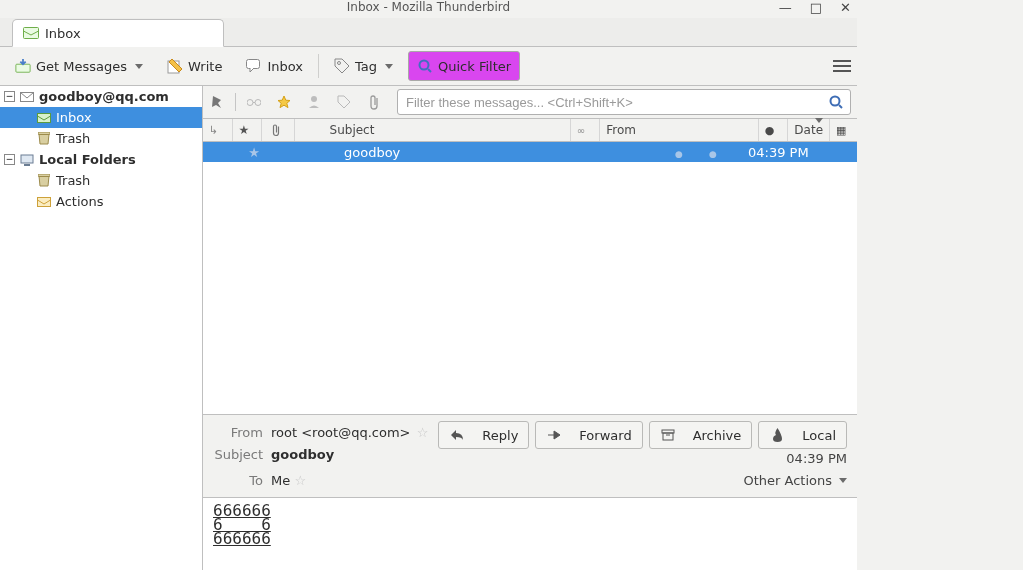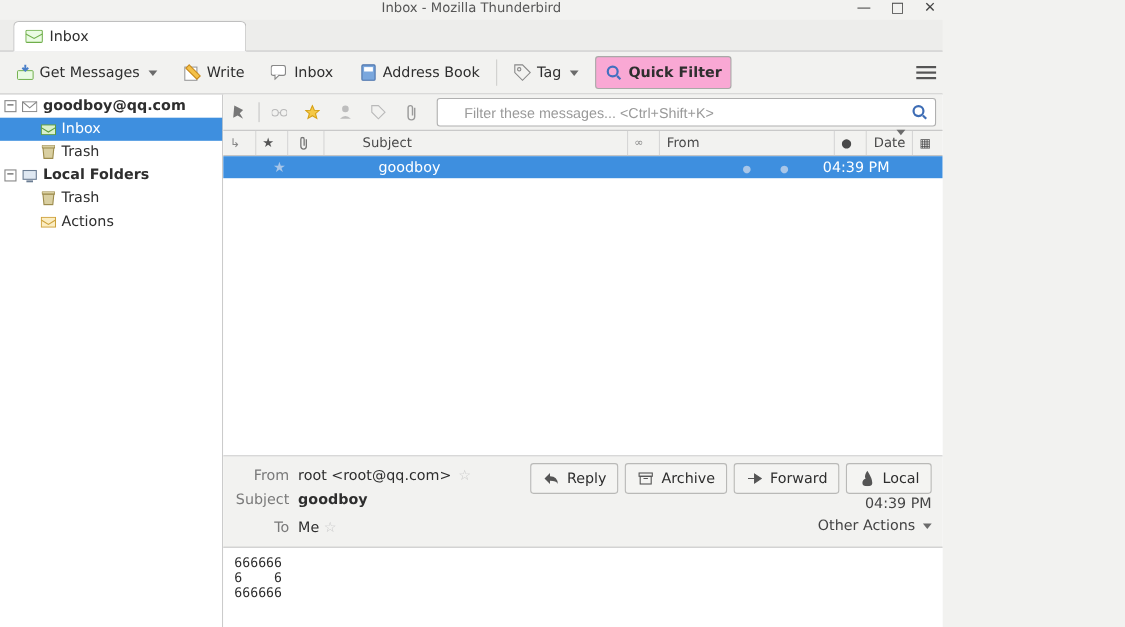--- a/index.html
+++ b/index.html
@@ -8,62 +8,62 @@
   .titlebar{height:18px;position:relative;color:#555;font-size:12px;}
   .titlebar-title{position:absolute;left:50%;transform:translateX(-50%);top:0;}
   .titlebar-buttons{position:absolute;right:6px;top:0;display:flex;gap:18px;font-size:13px;color:#444;}
   
   .tabstrip{height:28px;display:flex;align-items:flex-end;padding-left:12px;border-bottom:1px solid #bfbfbf;background:#ededeb;}
   .tab{height:26px;min-width:190px;background:#fff;border:1px solid #bfbfbf;border-bottom:1px solid #fff;border-top-left-radius:5px;border-top-right-radius:5px;display:flex;align-items:center;padding:0 10px;position:relative;top:1px;}
   .tab .ic{margin-right:6px;}
   
   .toolbar{height:38px;background:#f2f2f0;border-bottom:1px solid #bfbfbf;display:flex;align-items:center;padding:0 6px;gap:6px;}
   .tbtn{display:flex;align-items:center;height:28px;padding:0 8px;border-radius:3px;border:1px solid transparent;gap:5px;}
-  .tbtn.pressed{background:#f9a8d4;border:1px solid #a9a9a7;font-weight:bold;}
+  .tbtn.pressed{background:#d946ef;border:1px solid #a9a9a7;}
   .dropdown-caret{width:0;height:0;border-left:4px solid transparent;border-right:4px solid transparent;border-top:5px solid #6b6b6b;margin-left:3px;}
   .spacer{flex:1;}
   .menu-icon{width:18px;display:flex;flex-direction:column;gap:3px;}
   .menu-icon span{height:2px;background:#555;display:block;}
   
   .main{flex:1;display:flex;min-height:0;}
   .sidebar{width:202px;background:#fff;border-right:1px solid #bfbfbf;font-size:13px;}
   .tree-row{display:flex;align-items:center;height:21px;padding-left:4px;gap:4px;}
   .tree-row.bold{font-weight:bold;}
   .tree-row.selected{background:#3e8fdf;color:#fff;}
   .tree-row .indent1{width:28px;}
   .tree-exp{width:9px;height:9px;border:1px solid #888;font-size:9px;line-height:8px;text-align:center;color:#555;background:#fff;flex-shrink:0;}
   
   .right{flex:1;display:flex;flex-direction:column;min-width:0;background:#fff;}
   .filterbar{height:32px;border-bottom:1px solid #bfbfbf;background:#f2f2f0;display:flex;align-items:center;padding:0 6px;gap:10px;}
   .filterbar .iconset{display:flex;gap:14px;align-items:center;color:#999;}
   .vsep{width:1px;height:18px;background:#c5c5c5;}
   .searchbox{flex:1;max-width:440px;margin-left:auto;height:24px;border:1px solid #b0b0b0;border-radius:3px;background:#fff;display:flex;align-items:center;padding:0 6px;}
-  .searchbox input{flex:1;border:none;outline:none;font-size:13px;color:#333;margin-left:16px;}
+  .searchbox input{flex:1;border:none;outline:none;font-size:13px;color:#333;}
   .searchbox input::placeholder{color:#9a9a9a;}
   
   .colheaders{height:22px;border-bottom:1px solid #bfbfbf;display:flex;align-items:stretch;background:#f2f2f0;font-size:12px;color:#4a4a4a;}
   .ch{border-right:1px solid #d6d6d6;display:flex;align-items:center;padding:0 6px;position:relative;}
   .ch .sort{position:absolute;right:6px;}
   
   .msglist{flex:1;min-height:0;background:#fff;border-bottom:1px solid #bfbfbf;}
   .msgrow{height:20px;display:flex;align-items:center;font-size:13px;}
   .msgrow.selected{background:#3e8fdf;color:#fff;}
   .mc{padding:0 6px;overflow:hidden;white-space:nowrap;}
   
   .preview-header{background:#f2f2f0;border-bottom:1px solid #bfbfbf;padding:6px 10px 8px 10px;font-size:13px;}
   .ph-top{display:flex;align-items:flex-start;}
   .ph-fields{flex:1;}
   .ph-line{display:flex;align-items:center;min-height:22px;}
   .ph-label{width:50px;text-align:right;color:#7a7a7a;margin-right:8px;}
   .ph-actions{display:flex;gap:6px;}
-  .abtn{height:26px;border:1px solid #b9b9b7;border-radius:3px;background:#f4f4f2;display:flex;align-items:center;padding:0 10px;gap:6px;font-size:13px;}
-  .ph-bottom{display:flex;justify-content:space-between;align-items:flex-start;margin-top:2px;}
+  .abtn{height:26px;border:1px solid #b9b9b7;border-radius:3px;background:#f4f4f2;display:flex;align-items:center;padding:0 10px;gap:17px;font-size:13px;}
+  .ph-bottom{display:flex;justify-content:space-between;align-items:center;margin-top:2px;}
   .other-actions{display:flex;align-items:center;gap:4px;color:#444;}
   
-  .msgbody{background:#fff;padding:6px 10px;font-family:"DejaVu Sans Mono","Courier New",monospace;font-size:12px;white-space:pre;line-height:14px;min-height:60px;}
+  .msgbody{background:#fff;padding:6px 10px;font-family:"DejaVu Sans Mono","Courier New",monospace;font-size:16px;white-space:pre;line-height:14px;min-height:60px;text-decoration:underline;}
   
   .ic{display:inline-flex;align-items:center;justify-content:center;width:16px;height:16px;}
   svg{display:block;}
 </style>
 </head>
 <body>
 
 <div class="window">
 
   <div class="titlebar">
@@ -108,29 +108,20 @@
       <span>Write</span>
     </div>
     <div class="tbtn">
       <span class="ic">
         <svg width="16" height="14" viewBox="0 0 16 14">
             <rect x="0.5" y="0.5" width="13" height="9" rx="2" fill="#fff" stroke="#888"></rect>
             <path d="M4 9 L4 13 L8 9" fill="#fff" stroke="#888"></path>
           </svg>
       </span>
       <span>Inbox</span>
-    </div>
-    <div class="tbtn">
-      <span class="ic">
-        <svg width="14" height="16" viewBox="0 0 14 16">
-            <rect x="1" y="1" width="12" height="14" rx="1" fill="#7aa7dd" stroke="#4a72aa"></rect>
-            <rect x="3" y="3" width="8" height="4" fill="#fff"></rect>
-          </svg>
-      </span>
-      <span>Address Book</span>
     </div>
     <div style="width:1px;height:24px;background:#cfcfcd;"></div>
     <div class="tbtn">
       <span class="ic">
         <svg width="16" height="16" viewBox="0 0 16 16">
             <path d="M1 1 L8 1 L15 8 L8 15 L1 8 Z" fill="none" stroke="#888"></path>
             <circle cx="5" cy="5" r="1.5" fill="none" stroke="#888"></circle>
           </svg>
       </span>
       <span>Tag</span>
@@ -329,41 +320,41 @@
             </div>
           </div>
           <div class="ph-actions">
             <div class="abtn">
                 <span class="ic">
                   <svg width="14" height="12" viewBox="0 0 14 12">
                     <path d="M6 1 L1 6 L6 11 L6 8 Q12 8 13 11 Q13 4 6 4 Z" fill="#555"></path>
                   </svg>
                 </span>
                 <span>Reply</span>
+              </div>
+            <div class="abtn">
+                <span class="ic">
+                  <svg width="14" height="10" viewBox="0 0 14 10">
+                    <path d="M1 5 L10 5 M7 1 L13 5 L7 9 Z" fill="#555" stroke="#555"></path>
+                  </svg>
+                </span>
+                <span>Forward</span>
               </div>
             <div class="abtn">
                 <span class="ic">
                   <svg width="14" height="12" viewBox="0 0 14 12">
                     <rect x="1" y="1" width="12" height="3" fill="none" stroke="#555"></rect>
                     <rect x="2" y="4" width="10" height="7" fill="none" stroke="#555"></rect>
                     <line x1="5" y1="6" x2="9" y2="6" stroke="#555"></line>
                   </svg>
                 </span>
                 <span>Archive</span>
               </div>
             <div class="abtn">
                 <span class="ic">
-                  <svg width="14" height="10" viewBox="0 0 14 10">
-                    <path d="M1 5 L10 5 M7 1 L13 5 L7 9 Z" fill="#555" stroke="#555"></path>
-                  </svg>
-                </span>
-                <span>Forward</span>
-              </div>
-            <div class="abtn">
-                <span class="ic">
                   <svg width="11" height="14" viewBox="0 0 11 14">
                     <path d="M5.5 0 Q2 5 4 7 Q1 8 1 11 Q1 14 5.5 14 Q10 14 10 11 Q10 7 5.5 0 Z" fill="#555"></path>
                   </svg>
                 </span>
                 <span>Local</span>
               </div>
           </div>
         </div>
         <div class="ph-line" style="justify-content:flex-end;margin-top:-18px;">
            <span style="color:#444;">04:39 PM</span>

